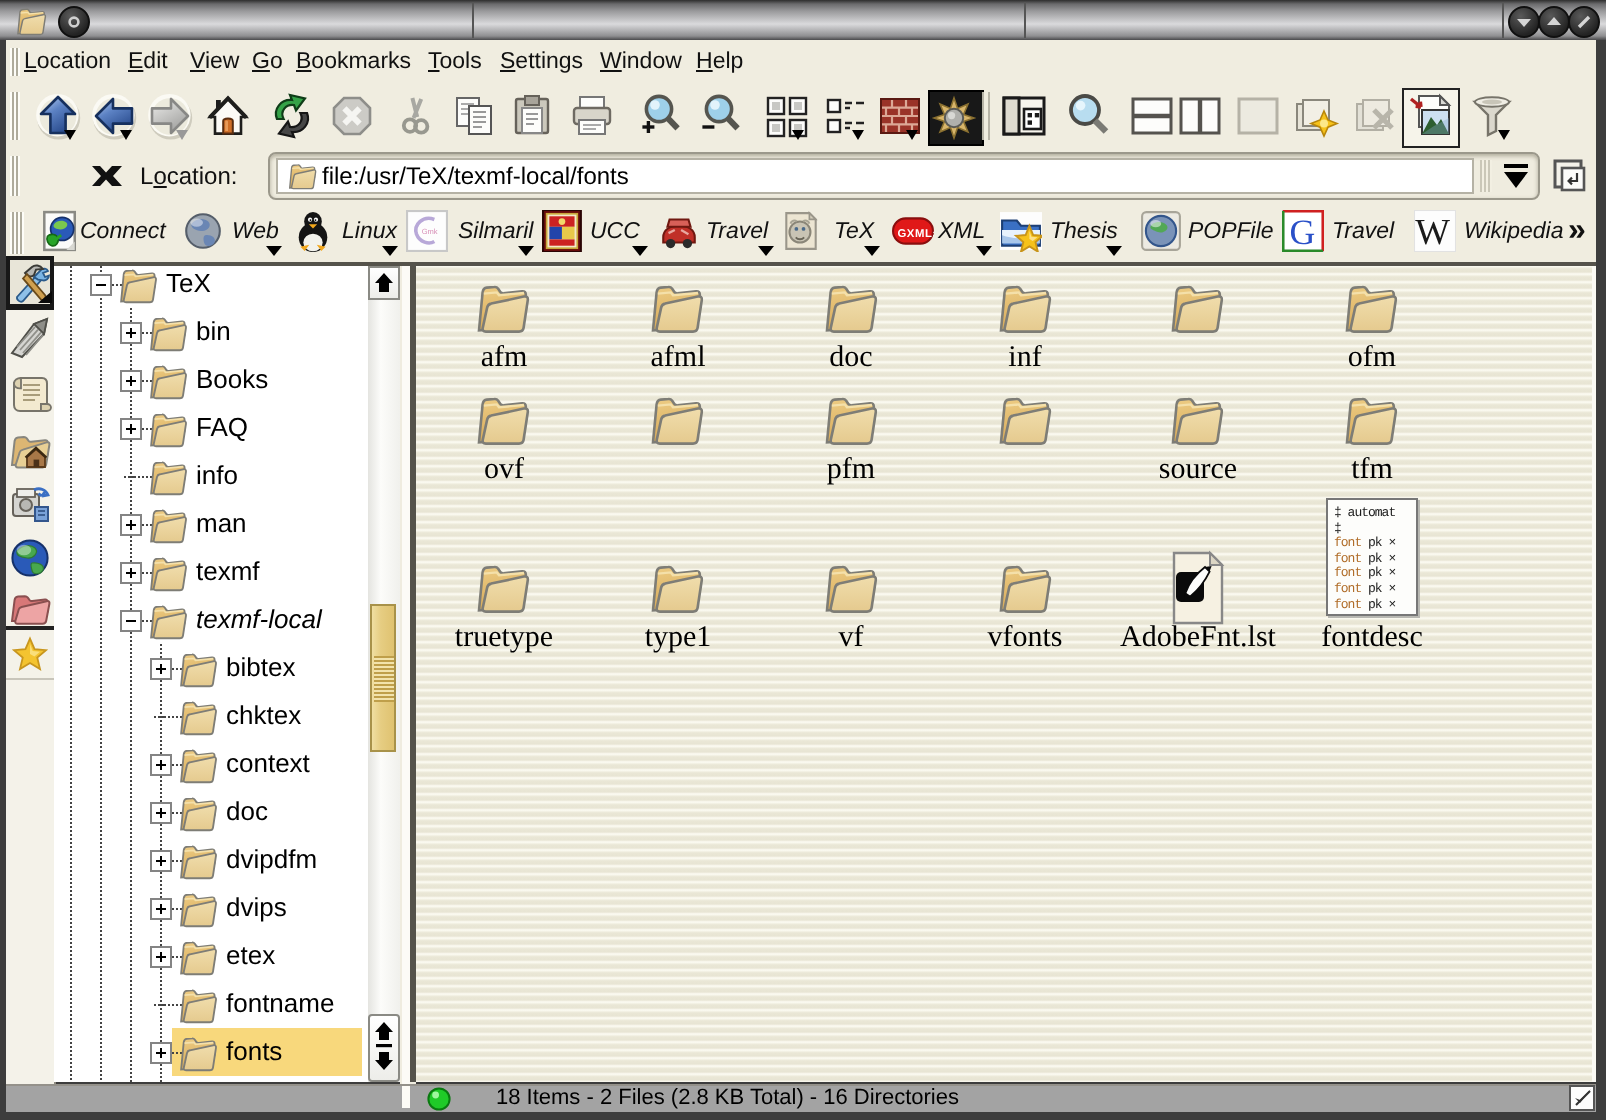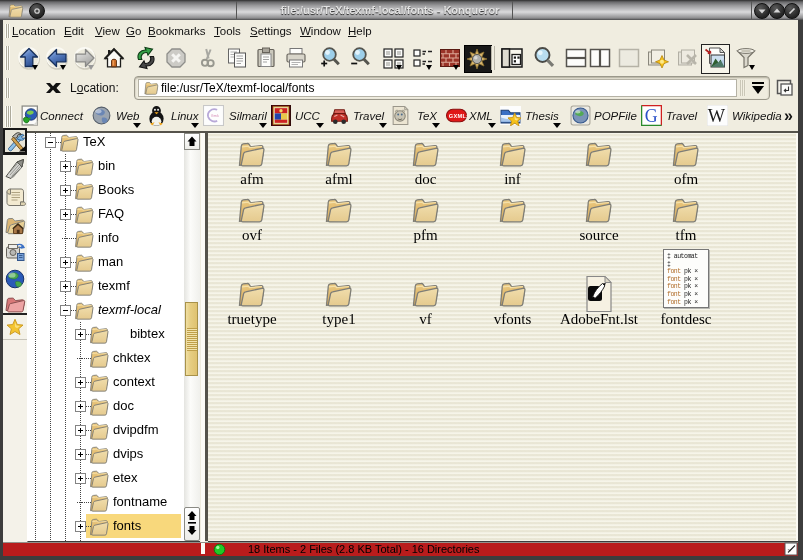--- a/index.html
+++ b/index.html
@@ -39,21 +39,21 @@
  background:repeating-linear-gradient(180deg,#fdfcf4 0px,#eae7d6 1.4px,#e8e5d4 3px,#fdfcf4 4px);
  border-right:2px solid #fbfaf4;}
 .tbox{position:absolute;width:9px;height:9px;background:#fff;border:1px solid #848484;}
 .tboxh{position:absolute;width:5px;height:1px;background:#000;}
 .tboxv{position:absolute;width:1px;height:5px;background:#000;}
 .vguide{position:absolute;width:1px;background:repeating-linear-gradient(180deg,#444 0,#444 1px,transparent 1px,transparent 2px);}
 .hguide{position:absolute;height:1px;background:repeating-linear-gradient(90deg,#444 0,#444 1px,transparent 1px,transparent 2px);}
 .tlabel{position:absolute;font-size:13px;color:#000;white-space:nowrap;}
 .ilabel{position:absolute;text-align:center;font-family:"Liberation Serif",serif;font-size:15px;color:#000;white-space:nowrap;}
 .sbtn{position:absolute;left:0px;width:14px;background:linear-gradient(180deg,#ffffff,#edede9);border:1px solid #88887f;}
-#statusbar{position:absolute;left:3px;top:542px;width:795px;height:13px;background:#b91c1c;border-top:1px solid #94918a;}
+#statusbar{position:absolute;left:3px;top:542px;width:795px;height:13px;background:#a3a3a3;border-top:1px solid #94918a;}
 #statustext{position:absolute;left:245px;top:0px;font-size:11px;color:#000;}
 .arr{position:absolute;width:0;height:0;}
 </style>
 </head>
 <body>
 <div id="win">
 
 <svg width="0" height="0" style="position:absolute">
 <defs>
 <g id="bigfolder">
@@ -81,21 +81,20 @@
 </defs>
 </svg>
 
 <div id="titlebar">
   <svg class="abs" style="left:7px;top:1px" width="18" height="18" viewBox="0 0 32 28">
     <use href="#bigfolder"></use>
   </svg>
   <div class="wbtn" style="left:29px"><svg width="14" height="14">
           <circle cx="7" cy="7" r="2.2" fill="none" stroke="#cfcfcf" stroke-width="1.3"></circle>
         </svg></div>
-  <div id="title-text">file:/usr/TeX/texmf-local/fonts - Konqueror</div>
   <div class="tsep" style="left:236px"></div>
   <div class="tsep" style="left:512px"></div>
   <div class="tsep" style="left:751px"></div>
   <div class="wbtn" style="left:754px"><svg width="14" height="14">
           <path d="M3.5,5.5 L10.5,5.5 L7,9.5 Z" fill="#d5d5d5"></path>
         </svg></div>
   <div class="wbtn" style="left:769px"><svg width="14" height="14">
           <path d="M3.5,8.5 L10.5,8.5 L7,4.5 Z" fill="#d5d5d5"></path>
         </svg></div>
   <div class="wbtn" style="left:784px"><svg width="14" height="14">
@@ -523,21 +522,21 @@
         <use href="#bigfolder"></use>
       </svg>
 <div class="tlabel" style="left:71px;top:169px;font-style:italic;">texmf-local</div>
 <div class="hguide" style="left:53px;top:201px;width:11px"></div>
 <div class="tbox" style="left:48px;top:196px"></div>
 <div class="tboxh" style="left:51px;top:201px"></div>
 <div class="tboxv" style="left:53px;top:199px"></div>
 <svg class="abs" style="left:61px;top:191px" width="23" height="20" viewBox="0 0 32 28">
         <use href="#bigfolder"></use>
       </svg>
-<div class="tlabel" style="left:86px;top:193px;margin-left:17px;">bibtex</div>
+<div class="tlabel" style="left:86px;top:193px;">bibtex</div>
 <div class="hguide" style="left:53px;top:225px;width:11px"></div>
 <div class="hguide" style="left:50px;top:225px;width:6px"></div>
 <svg class="abs" style="left:61px;top:215px" width="23" height="20" viewBox="0 0 32 28">
         <use href="#bigfolder"></use>
       </svg>
 <div class="tlabel" style="left:86px;top:217px;">chktex</div>
 <div class="hguide" style="left:53px;top:249px;width:11px"></div>
 <div class="tbox" style="left:48px;top:244px"></div>
 <div class="tboxh" style="left:51px;top:249px"></div>
 <div class="tboxv" style="left:53px;top:247px"></div>

